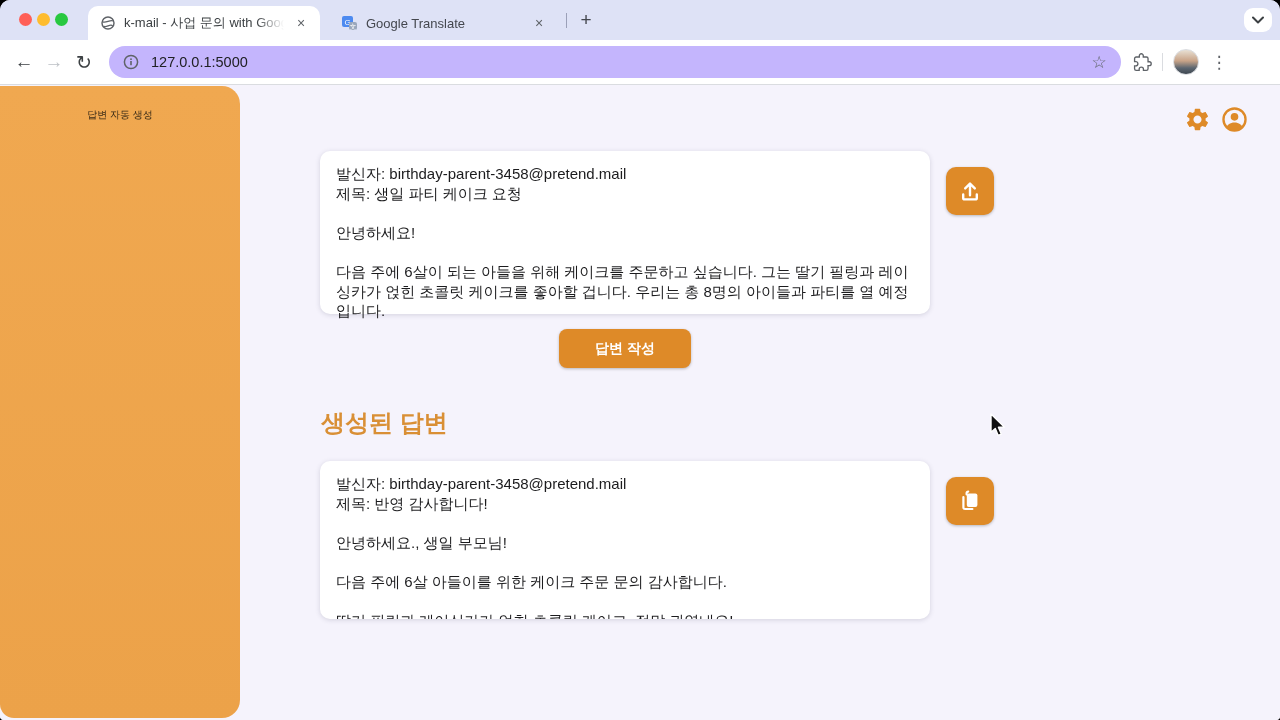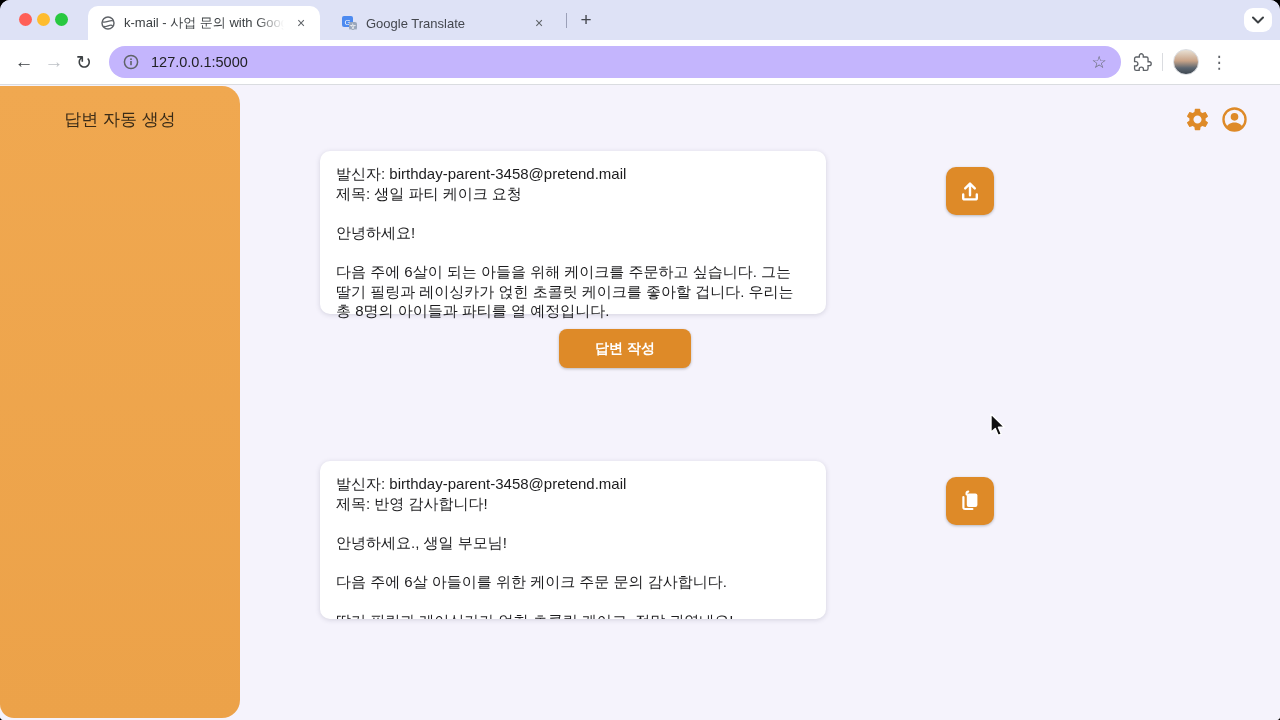--- a/index.html
+++ b/index.html
@@ -33,25 +33,25 @@
   .omni-star { font-size:17px; color:#5F6368; width:24px; text-align:center; }
   .tb-right { display:flex; align-items:center; margin-left:12px; gap:10px; }
   .tb-divider { width:1px; height:18px; background:#DADCE0; }
   .avatar { width:26px; height:26px; border-radius:50%; overflow:hidden; background:linear-gradient(180deg,#E8E0D4 0%,#C9A488 45%,#5C6670 75%,#3E4750 100%); border:1px solid #DADCE0; }
   .kebab { font-size:17px; color:#5F6368; width:20px; text-align:center; }
 
   
   .content { position:absolute; left:0; top:86px; width:1280px; height:634px; background:#F5F3FC; }
   .sidebar { position:absolute; left:0; top:0; width:240px; height:632px; background:linear-gradient(180deg,#F0A850 0%,#ECA249 100%); border-radius:0 18px 18px 14px; text-align:center; }
   .sidebar-title { margin-top:74px; font-size:48px; font-weight:bold; color:#FFFFFF; letter-spacing:1px; }
-  .sidebar-subtitle { margin-top:22px; font-size:17px; color:#3A2B17; }
+  .sidebar-subtitle { margin-top:22px; font-size:10px; color:#3A2B17; }
 
   .page-actions { position:absolute; right:32px; top:20px; display:flex; gap:10px; align-items:center; }
 
-  .email-card { position:absolute; left:320px; width:506px; background:#FFFFFF; border-radius:10px; box-shadow:0 1px 5px rgba(60,60,90,0.18); padding:13px 16px; }
+  .email-card { position:absolute; left:320px; width:610px; background:#FFFFFF; border-radius:10px; box-shadow:0 1px 5px rgba(60,60,90,0.18); padding:13px 16px; }
   .card-incoming { top:65px; height:163px; }
   .card-reply { top:375px; height:158px; overflow:hidden; }
   .email-text { font-size:15px; line-height:19.6px; color:#1C1C1E; white-space:pre-line; }
 
   .icon-btn { position:absolute; left:946px; width:48px; height:48px; background:#DE8A28; border-radius:10px; display:flex; align-items:center; justify-content:center; box-shadow:0 1px 3px rgba(0,0,0,0.25); }
   .btn-upload { top:81px; }
   .btn-copy { top:391px; }
 
   .compose-btn { position:absolute; left:559px; top:243px; width:132px; height:39px; background:#DE8A28; border:none; border-radius:8px; color:#FFFFFF; font-size:14px; font-weight:bold; font-family:inherit; box-shadow:0 1px 3px rgba(0,0,0,0.25); }
 
@@ -169,20 +169,21 @@
 
     <div class="icon-btn btn-upload">
       <svg width="24" height="24" viewBox="0 0 24 24">
           <path d="M12 16.2 V5.2 M7.2 9.4 L12 4.6 L16.8 9.4" fill="none" stroke="#FFFFFF" stroke-width="2.4" stroke-linecap="round" stroke-linejoin="round"></path>
           <path d="M5.2 15.4 v3.6 a1.4 1.4 0 0 0 1.4 1.4 h10.8 a1.4 1.4 0 0 0 1.4 -1.4 v-3.6" fill="none" stroke="#FFFFFF" stroke-width="2.4" stroke-linecap="round"></path>
         </svg>
     </div>
 
     <button class="compose-btn">답변 작성</button>
 
+    <div class="gen-heading">생성된 답변</div>
 
     <div class="email-card card-reply">
       <div class="email-text">발신자: birthday-parent-3458@pretend.mail
 제목: 반영 감사합니다!
 
 안녕하세요., 생일 부모님!
 
 다음 주에 6살 아들이를 위한 케이크 주문 문의 감사합니다.
 
 딸기 필링과 레이싱카가 얹힌 초콜릿 케이크, 정말 귀엽네요!</div>

